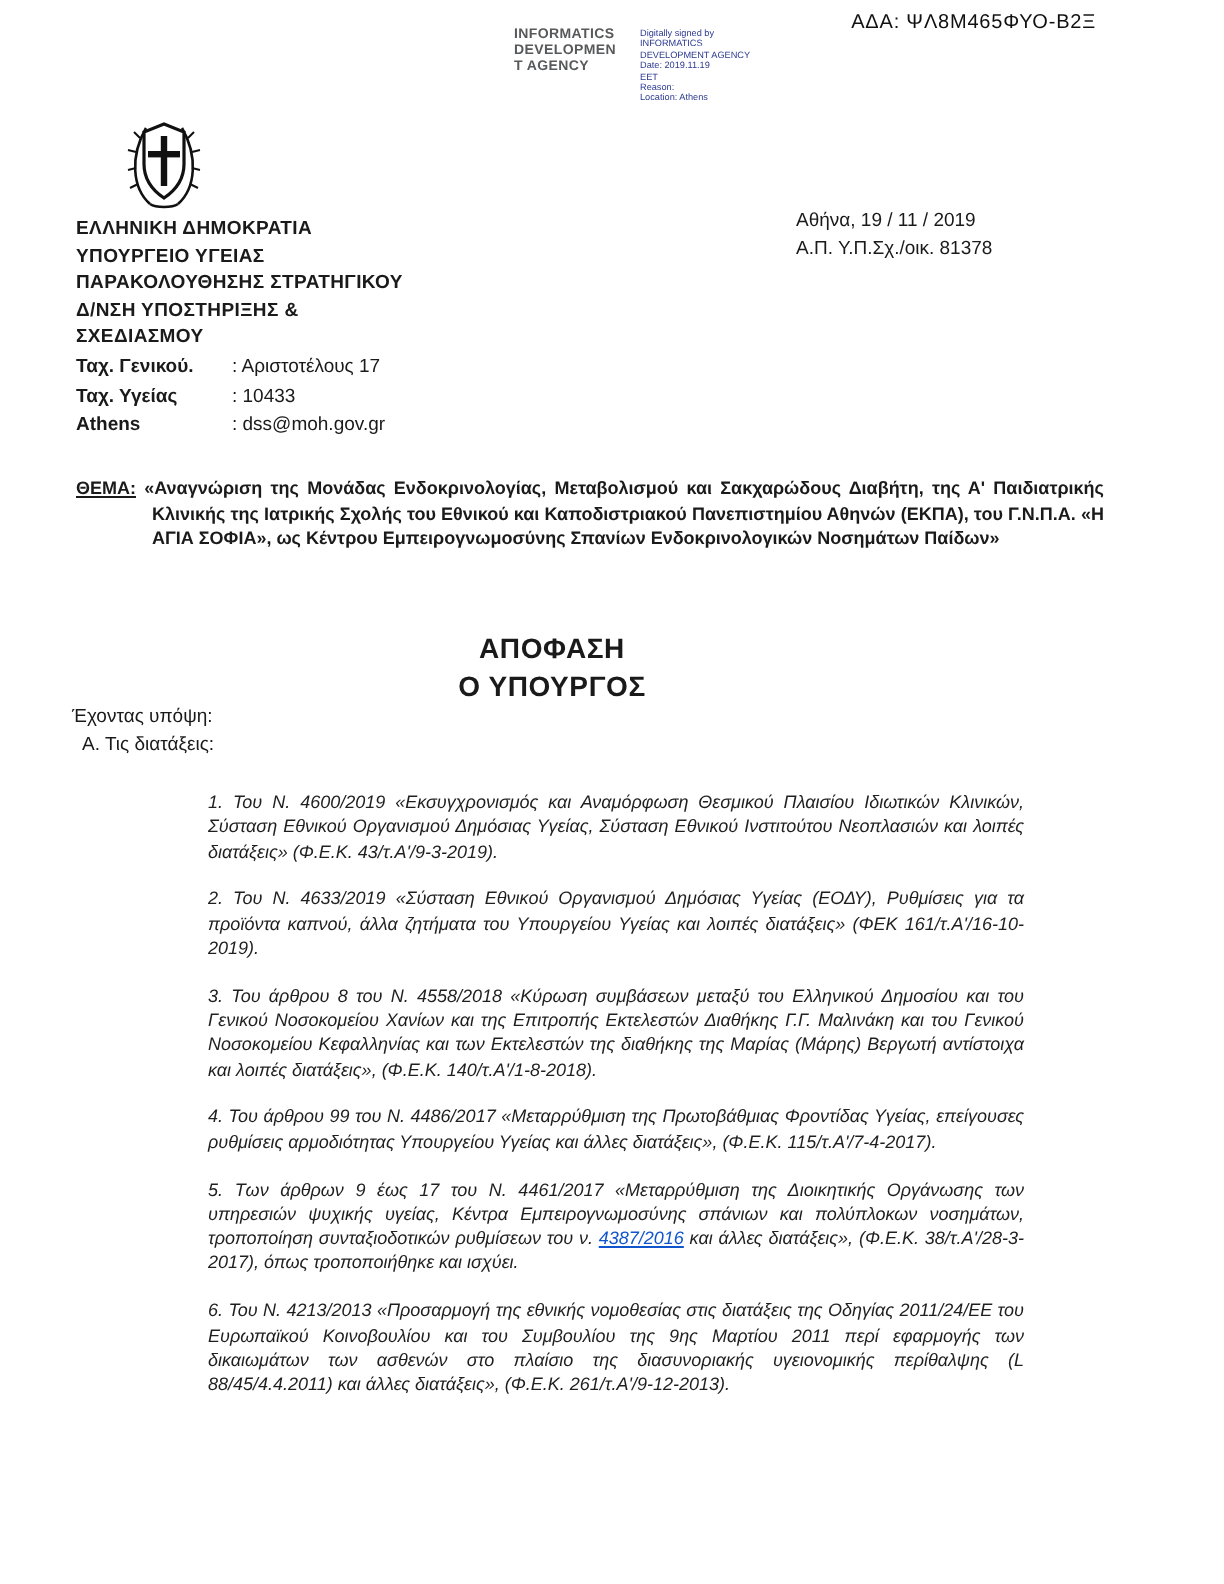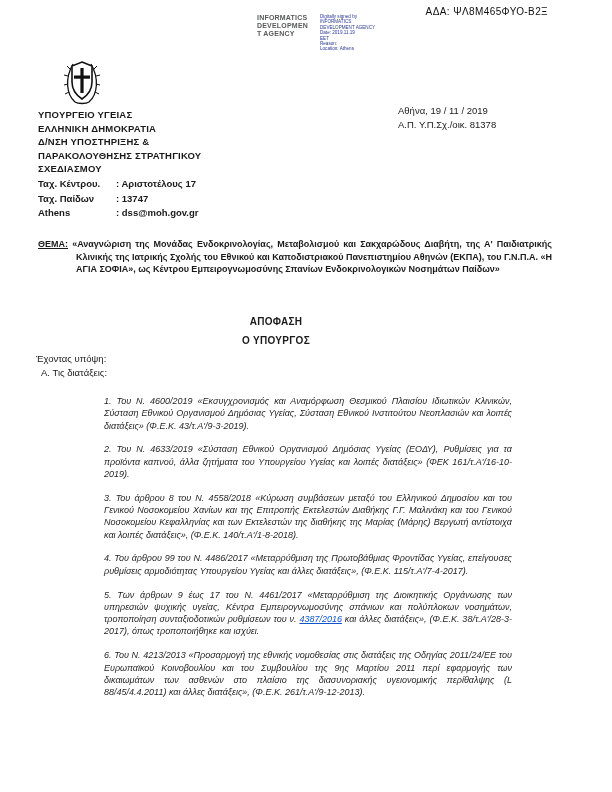--- a/index.html
+++ b/index.html
@@ -69,41 +69,41 @@
   }
   .contact-block {
     position: absolute;
     left: 38px;
     top: 177px;
     font-size: 9.5px;
     line-height: 14.5px;
   }
   .contact-row { display: flex; }
   .contact-row .lbl { width: 78px; font-weight: bold; }
-  .contact-row .val { font-weight: bold; }
+  .contact-row .val { font-weight: normal; }
   .subject {
     position: absolute;
     left: 38px;
     top: 238px;
     width: 476px;
     font-size: 9px;
     font-weight: bold;
     line-height: 12.6px;
     text-align: justify;
     padding-left: 38px;
     text-indent: -38px;
     margin: 0;
   }
   .subject .subject-label { text-decoration: underline; margin-top: 41px; }
   .center-line {
     position: absolute;
     left: 38px;
     width: 476px;
     text-align: center;
-    font-size: 10px;
+    font-size: 14px;
     font-weight: bold;
     letter-spacing: 0.3px;
   }
   .decision-title { top: 316px; }
   .decision-issuer { top: 335px; }
   .having {
     position: absolute;
     left: 36px;
     top: 353px;
     font-size: 9.5px;
@@ -166,40 +166,40 @@
       <path d="M27 46 C36 38 37 22 29 8" fill="none" stroke="#111" stroke-width="1.3"></path>
       <path d="M7 36 l-4 2 M6 28 l-4 1 M6 20 l-4 -1 M8 13 l-3 -3 M33 36 l4 2 M34 28 l4 1 M34 20 l4 -1 M32 13 l3 -3" stroke="#111" stroke-width="1"></path>
       <path d="M20 6 L30 10 L30 26 C30 34 26 39 20 43 C14 39 10 34 10 26 L10 10 Z" fill="#ffffff" stroke="#111" stroke-width="1.6"></path>
       <rect x="18.4" y="12" width="3.2" height="25" fill="#111"></rect>
       <rect x="12" y="19.5" width="16" height="3.2" fill="#111"></rect>
       <path d="M13 46 C16 48 24 48 27 46" fill="none" stroke="#111" stroke-width="1.3"></path>
     </svg>
   </div>
 
   <div class="org-block">
+    <div>ΕΛΛΗΝΙΚΗ ΔΗΜΟΚΡΑΤΙΑ</div>
     <div>ΥΠΟΥΡΓΕΙΟ ΥΓΕΙΑΣ</div>
-    <div>ΕΛΛΗΝΙΚΗ ΔΗΜΟΚΡΑΤΙΑ</div>
+    <div>ΠΑΡΑΚΟΛΟΥΘΗΣΗΣ  ΣΤΡΑΤΗΓΙΚΟΥ</div>
     <div>Δ/ΝΣΗ ΥΠΟΣΤΗΡΙΞΗΣ &amp;</div>
-    <div>ΠΑΡΑΚΟΛΟΥΘΗΣΗΣ  ΣΤΡΑΤΗΓΙΚΟΥ</div>
     <div>ΣΧΕΔΙΑΣΜΟΥ</div>
   </div>
 
   <div class="date-block">
     <div>Αθήνα, 19 / 11 / 2019</div>
     <div>Α.Π. Υ.Π.Σχ./οικ. 81378</div>
   </div>
 
   <div class="contact-block">
     <div class="contact-row">
-      <span class="lbl">Ταχ. Κέντρου.</span>
+      <span class="lbl">Ταχ. Γενικού.</span>
       <span class="val">: Αριστοτέλους 17</span>
     </div>
     <div class="contact-row">
-      <span class="lbl">Ταχ. Παίδων</span>
-      <span class="val">: 13747</span>
+      <span class="lbl">Ταχ. Υγείας</span>
+      <span class="val">: 10433</span>
     </div>
     <div class="contact-row">
       <span class="lbl">Athens</span>
       <span class="val">: dss@moh.gov.gr</span>
     </div>
   </div>
 
   <p class="subject"><span class="subject-label">ΘΕΜΑ:</span> <span>«Αναγνώριση της Μονάδας Ενδοκρινολογίας, Μεταβολισμού και Σακχαρώδους Διαβήτη, της Α' Παιδιατρικής Κλινικής της Ιατρικής Σχολής του Εθνικού και Καποδιστριακού Πανεπιστημίου Αθηνών (ΕΚΠΑ), του Γ.Ν.Π.Α. «Η ΑΓΙΑ ΣΟΦΙΑ», ως Κέντρου Εμπειρογνωμοσύνης Σπανίων Ενδοκρινολογικών Νοσημάτων Παίδων»</span></p>
 
   <div class="center-line decision-title">ΑΠΟΦΑΣΗ</div>

